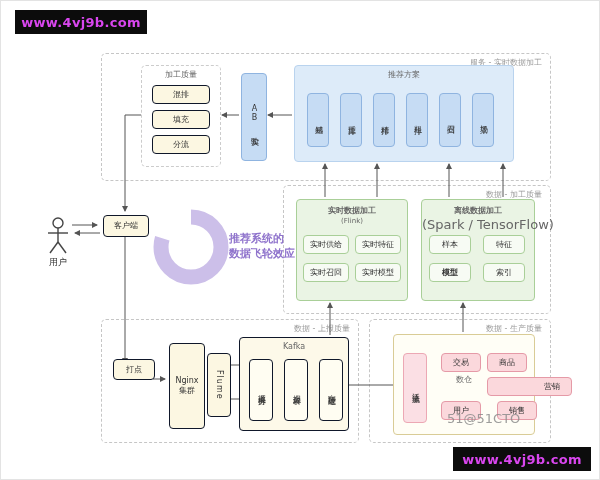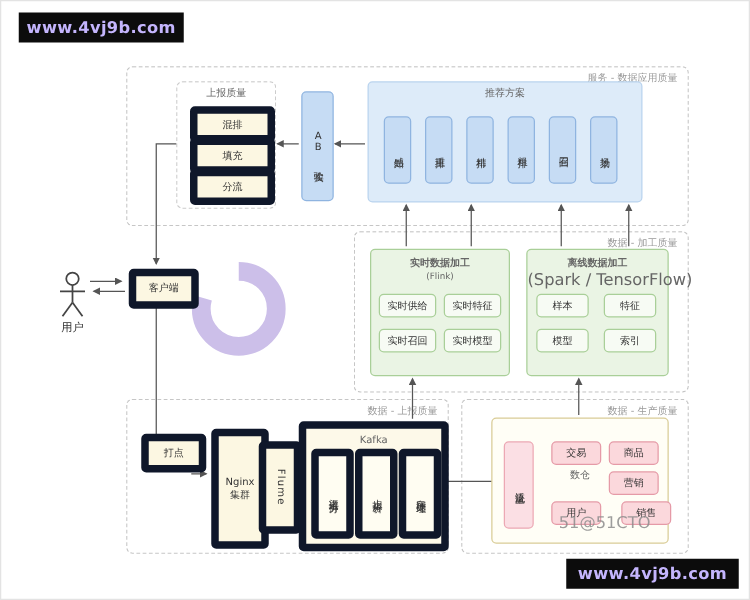--- a/index.html
+++ b/index.html
@@ -1,28 +1,28 @@
 <!DOCTYPE html>
 <html><head>
 <meta charset="utf-8">
 <style>
   html,body{margin:0;padding:0;background:#fff;}
   .canvas{position:relative;width:600px;height:480px;background:#ffffff;
           border:1px solid #e3e3e3;box-sizing:border-box;overflow:hidden;
           font-family:"DejaVu Sans",sans-serif;color:#333;}
   .abs{position:absolute;box-sizing:border-box;}
-  .wm{background:#0c0c0c;color:#c4b5fd;font-weight:bold;font-size:13px;
+  .wm{background:#0c0c0c;color:#d946ef;font-weight:bold;font-size:13px;
       display:flex;align-items:center;justify-content:center;letter-spacing:.3px;z-index:30;}
   .region{position:absolute;border:1px dashed #c6c6c6;border-radius:5px;z-index:1;}
   .region-label{position:absolute;top:3px;right:8px;font-size:8px;color:#9a9a9a;white-space:nowrap;}
   .subregion{position:absolute;border:1px dashed #cccccc;border-radius:5px;z-index:2;}
   .group-title{position:absolute;width:100%;text-align:center;font-size:8px;color:#666;white-space:nowrap;}
   .box{position:absolute;display:flex;align-items:center;justify-content:center;
        border-radius:4px;font-size:9px;color:#333;z-index:10;text-align:center;line-height:1.25;}
-  .cream{background:#fcf7e2;border:6px solid #0f172a;}
+  .cream{background:#fcf7e2;border:1px solid #0f172a;}
   .bigblue{background:#ddebf9;border:1px solid #b9d3ee;}
   .blue{background:#c6dcf4;border:1px solid #8fb4e0;}
   .biggreen{background:#eaf4e4;border:1px solid #a9cf98;}
   .green{background:#f7fbf4;border:1px solid #a9cf98;font-size:8px;}
   .warehouse{background:#fffef6;border:1px solid #d9cc96;}
   .pink{background:#fbd8dc;border:1px solid #e59aa7;font-size:8px;}
   .pinkv{background:#fbdfe4;border:1px solid #eca8b4;}
   .vert{writing-mode:vertical-rl;letter-spacing:1px;}
   .upright{text-orientation:upright;letter-spacing:0;}
   .small{font-size:8px;}
@@ -33,21 +33,21 @@
 </style>
 </head>
 <body>
 
 <div class="canvas">
 
   <div class="abs wm" style="left:14px;top:9px;width:132px;height:24px;">www.4vj9b.com</div>
   <div class="abs wm" style="left:452px;top:446px;width:138px;height:24px;">www.4vj9b.com</div>
 
   <div class="region" style="left:100px;top:52px;width:448px;height:126px;">
-    <span class="region-label">服务 - 数据应用质量</span>
+    <span class="region-label">服务 - 实时数据加工</span>
   </div>
   <div class="region" style="left:282px;top:184px;width:266px;height:127px;">
     <span class="region-label">数据 - 加工质量</span>
   </div>
   <div class="region" style="left:100px;top:318px;width:256px;height:122px;">
     <span class="region-label">数据 - 上报质量</span>
   </div>
   <div class="region" style="left:368px;top:318px;width:180px;height:122px;">
     <span class="region-label">数据 - 生产质量</span>
   </div>
@@ -97,26 +97,30 @@
 
     <g stroke="#444" stroke-width="1.4" fill="none">
       <circle cx="57" cy="222" r="5"></circle>
       <line x1="57" y1="227" x2="57" y2="241"></line>
       <line x1="47" y1="232" x2="67" y2="232"></line>
       <line x1="57" y1="241" x2="49" y2="252"></line>
       <line x1="57" y1="241" x2="65" y2="252"></line>
     </g>
   </svg>
 
+  <div class="fly-text" style="left:228px;top:230px;">
+    <div>推荐系统的</div>
+    <div>数据飞轮效应</div>
+  </div>
 
   <div class="abs" style="left:43px;top:255px;width:28px;text-align:center;font-size:9px;">用户</div>
   <div class="box cream small" style="left:102px;top:214px;width:44px;height:20px;">客户端</div>
 
   <div class="subregion" style="left:140px;top:64px;width:78px;height:100px;">
-    <span class="group-title" style="top:3px;">上报质量</span>
+    <span class="group-title" style="top:3px;">加工质量</span>
   </div>
   <div class="box cream small" style="left:151px;top:84px;width:56px;height:17px;">混排</div>
   <div class="box cream small" style="left:151px;top:109px;width:56px;height:17px;">填充</div>
   <div class="box cream small" style="left:151px;top:134px;width:56px;height:17px;">分流</div>
 
   <div class="box blue vert upright small" style="left:240px;top:72px;width:24px;height:86px;">AB 实验</div>
 
   <div class="box bigblue" style="left:293px;top:64px;width:218px;height:95px;font-family:Liberation Serif, serif;">
     <span class="group-title" style="top:4px;left:0;position:absolute;">推荐方案</span>
   </div>
@@ -135,39 +139,39 @@
   <div class="box green" style="left:354px;top:234px;width:44px;height:17px;">实时特征</div>
   <div class="box green" style="left:302px;top:262px;width:44px;height:17px;">实时召回</div>
   <div class="box green" style="left:354px;top:262px;width:44px;height:17px;">实时模型</div>
 
   <div class="box biggreen" style="left:420px;top:198px;width:112px;height:100px;">
     <span class="group-title" style="top:6px;left:0;position:absolute;font-weight:bold;">离线数据加工</span>
     <span class="group-title" style="top:17px;left:0;position:absolute;font-size:13px;">(Spark / TensorFlow)</span>
   </div>
   <div class="box green" style="left:428px;top:234px;width:40px;height:17px;">样本</div>
   <div class="box green" style="left:482px;top:234px;width:40px;height:17px;">特征</div>
-  <div class="box green" style="left:428px;top:262px;width:40px;height:17px;">模型</div>
+  <div class="box green" style="left:428px;top:262px;width:40px;height:17px;font-weight:bold;">模型</div>
   <div class="box green" style="left:482px;top:262px;width:40px;height:17px;">索引</div>
 
-  <div class="box cream small" style="left:112px;top:346px;width:40px;height:19px;">打点</div>
+  <div class="box cream small" style="left:112px;top:358px;width:40px;height:19px;">打点</div>
   <div class="box cream small" style="left:168px;top:342px;width:30px;height:80px;padding:2px;text-align:center;">Nginx 集群</div>
   <div class="box cream vert small" style="left:206px;top:352px;width:22px;height:62px;">Flume</div>
 
   <div class="box cream" style="left:238px;top:336px;width:108px;height:92px;background:#fdf9e9;">
     <span class="group-title" style="top:4px;left:0;position:absolute;">Kafka</span>
   </div>
   <div class="box cream vert small" style="left:248px;top:358px;width:22px;height:60px;background:#fffdf2;">渠道拆分</div>
   <div class="box cream vert small" style="left:283px;top:358px;width:22px;height:60px;background:#fffdf2;">上报分析</div>
   <div class="box cream vert small" style="left:318px;top:358px;width:22px;height:60px;background:#fffdf2;">字段处理</div>
 
   <div class="box warehouse" style="left:392px;top:333px;width:140px;height:99px;">
     <span class="group-title" style="top:4px;left:0;position:absolute;margin-top:36px;">数仓</span>
   </div>
   <div class="box pinkv vert small" style="left:402px;top:352px;width:22px;height:68px;">泛流量</div>
   <div class="box pink" style="left:440px;top:352px;width:38px;height:17px;">交易</div>
   <div class="box pink" style="left:486px;top:352px;width:38px;height:17px;">商品</div>
-  <div class="box pink" style="left:486px;top:376px;width:38px;height:17px;">营销</div>
+  <div class="box pink" style="left:486px;top:376px;width:38px;height:17px;padding-left:45px;">营销</div>
   <div class="box pink" style="left:440px;top:400px;width:38px;height:17px;">用户</div>
   <div class="box pink" style="left:486px;top:400px;width:38px;height:17px;margin-left:10px;">销售</div>
 
   <div class="cto" style="left:446px;top:410px;">51@51CTO</div>
 
 </div>
 
 </body></html>

